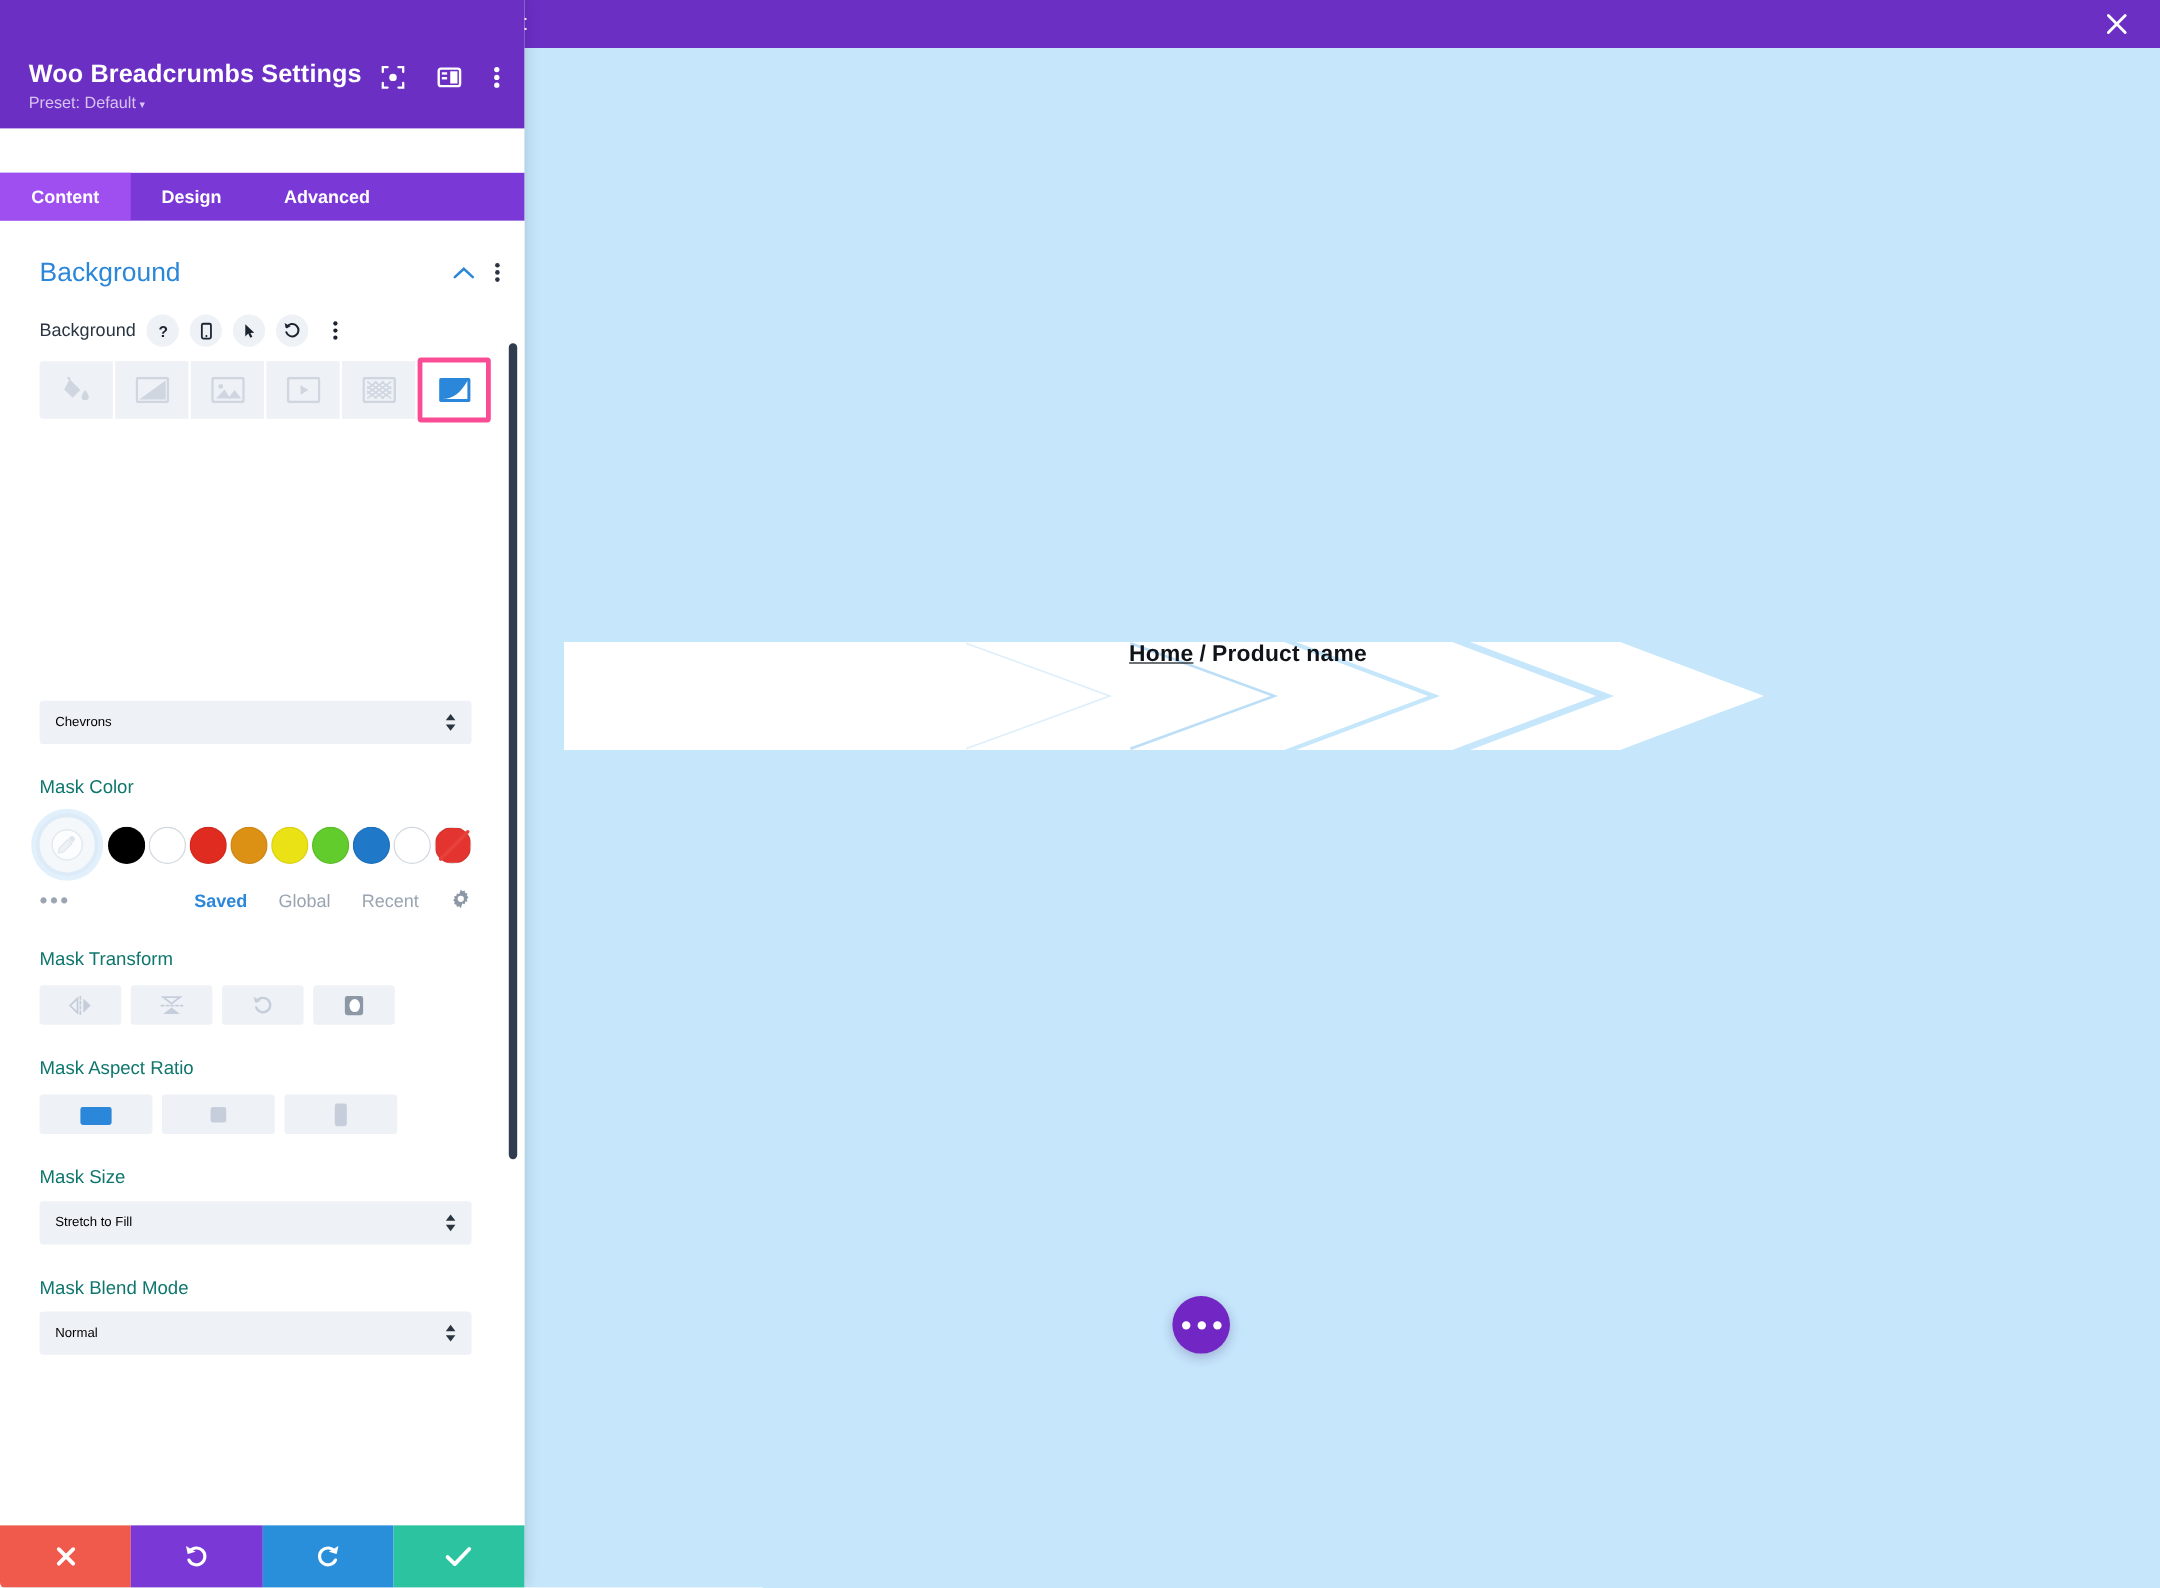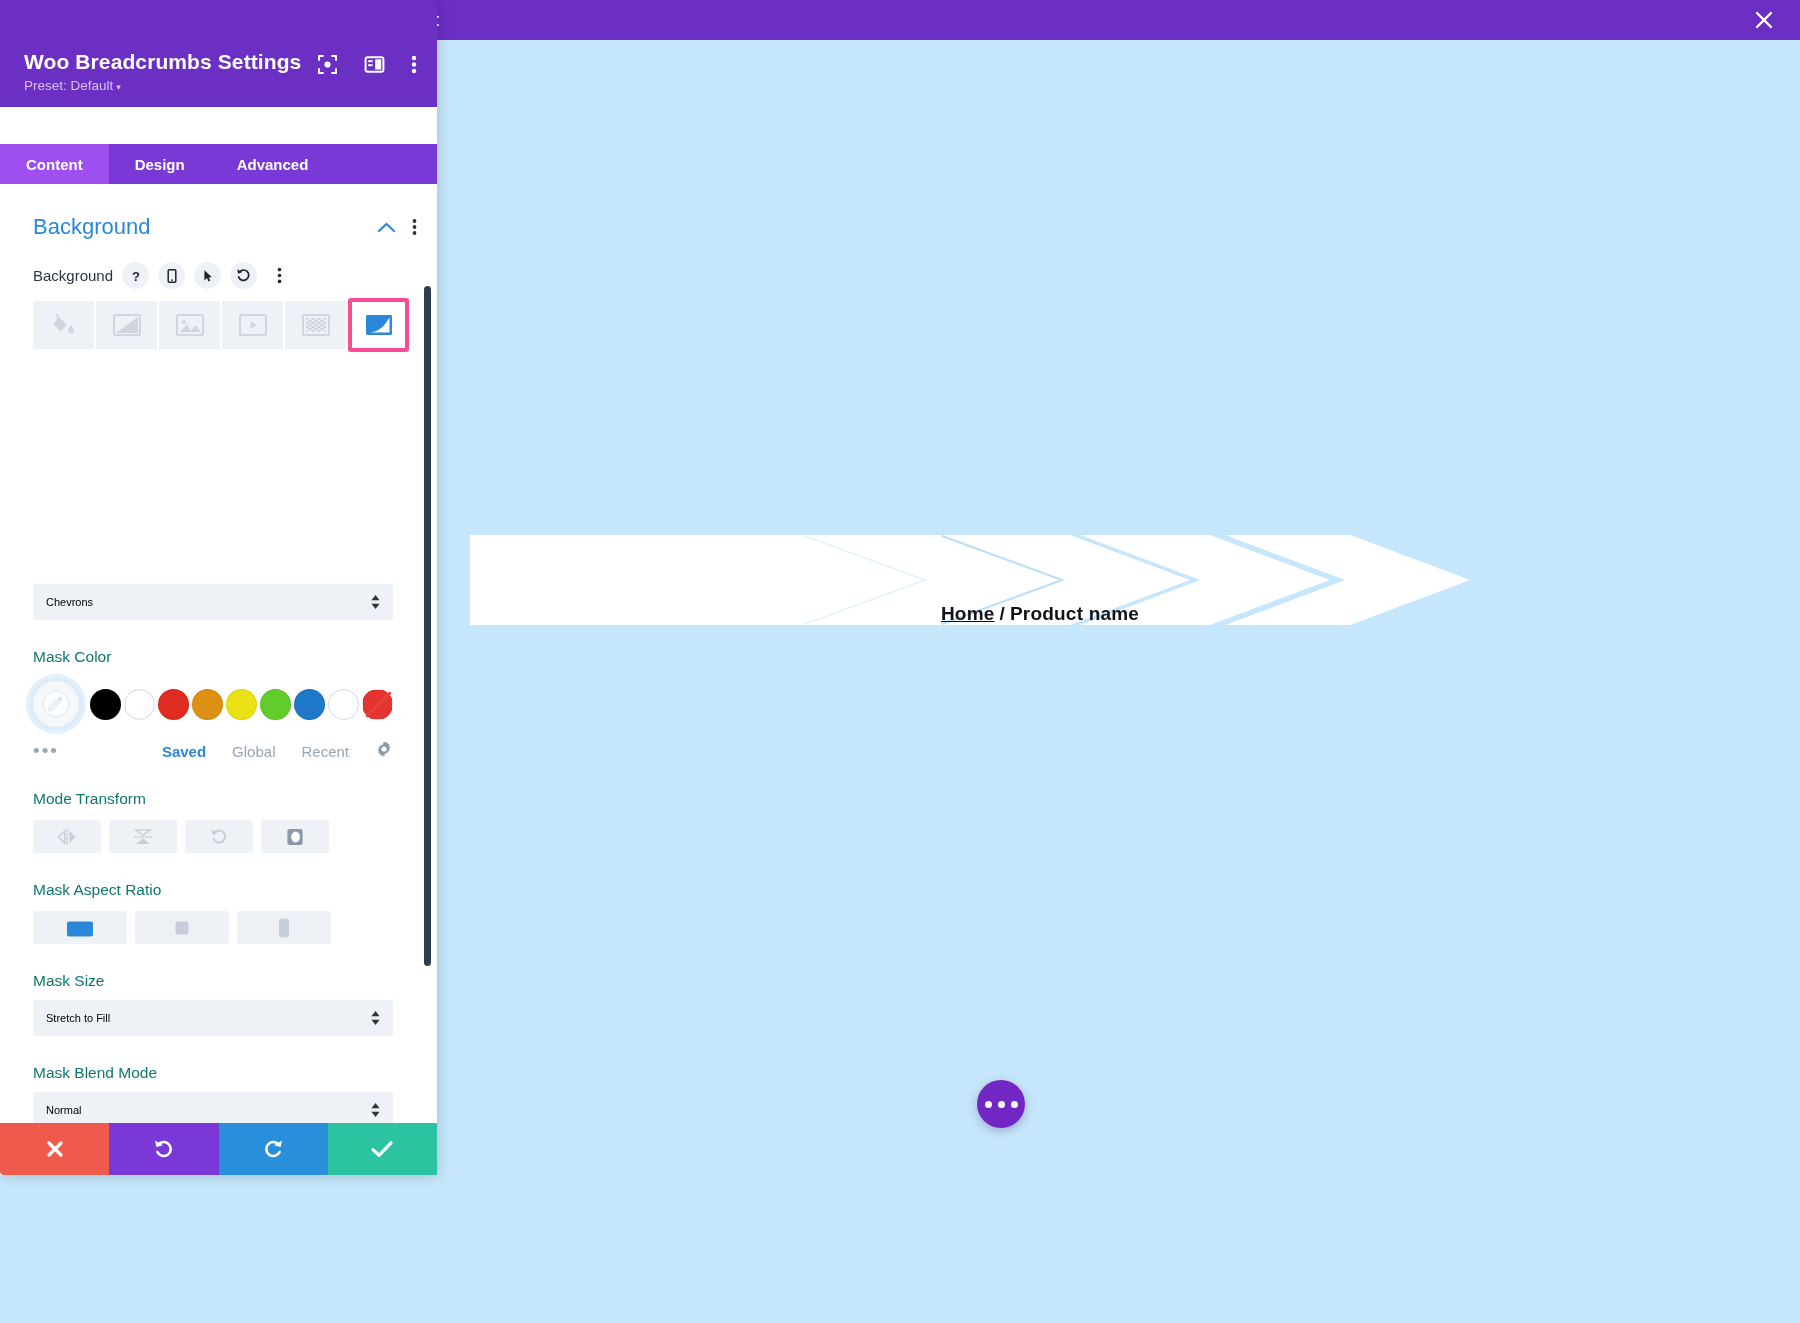--- a/index.html
+++ b/index.html
@@ -35,21 +35,21 @@
   
   #breadcrumb-module {
     position:absolute;
     left:470px; top:535px; width:1080px; height:90px;
   }
   #chevron-mask {
     position:absolute; left:0; top:0; width:100%; height:100%;
   }
   #breadcrumb-text {
     position:absolute; left:0; top:0; width:100%; height:100%;
-    display:flex; align-items:flex-end; justify-content:center;
+    display:flex; align-items:flex-start; justify-content:center;
     font-size:19px; font-weight:bold; color:#101419;
     letter-spacing:.2px;
     padding-left:60px;
   }
   #breadcrumb-text a {
     color:#101419; text-decoration:underline;
   }
   #breadcrumb-sep { margin:0 5px; font-weight:bold; }
 
   #fab {
@@ -60,21 +60,21 @@
     gap:6px; cursor:pointer;
     box-shadow:0 3px 10px rgba(60,20,110,.28);
   }
   #fab span {
     width:7px; height:7px; border-radius:50%; background:#fff;
     display:block;
   }
 
   
   #panel {
-    position:absolute; left:0; top:0; width:437px; height:1175px;
+    position:absolute; left:0; top:0; width:437px; height:1323px;
     background:#ffffff;
     box-shadow:0 0 14px rgba(0,0,0,.18);
     display:flex; flex-direction:column;
   }
   #panel-head { background:#6b2fc4; position:relative; }
   #panel-head-row1 { height:40px; }
   #panel-head-row2 {
     padding:10px 0 14px 24px; position:relative;
   }
   #module-title {
@@ -471,21 +471,21 @@
             <span class="swatch-link">Recent</span>
             <span>
               <svg width="18" height="18" viewBox="0 0 18 18">
                 <path d="M9 1.2 l1.3 1.5 1.9-.6 .5 2 1.9 .5 -.6 1.9 1.5 1.3 -1.5 1.3 .6 1.9 -1.9 .5 -.5 2 -1.9-.6 L9 16.8 7.7 15.3 5.8 15.9 5.3 13.9 3.4 13.4 4 11.5 2.5 10.2 4 8.9 3.4 7 5.3 6.5 5.8 4.5 7.7 5.1z" fill="#8d98a6"></path>
                 <circle cx="9" cy="9" r="2.6" fill="#ffffff"></circle>
               </svg>
             </span>
           </div>
         </div>
 
-        <div class="block-label">Mode Transform</div>
+        <div class="block-label">Mask Transform</div>
         <div class="icon-btn-row">
           <div class="icon-btn">
             <svg width="24" height="18" viewBox="0 0 24 18">
               <path d="M9.6 3 L9.6 15 L3.4 9 Z" fill="none" stroke="#c6cedb" stroke-width="1.5"></path>
               <path d="M14.4 3 L14.4 15 L20.6 9 Z" fill="#c6cedb"></path>
               <path d="M12 1.5 v2 M12 5.6 v2 M12 9.6 v2 M12 13.6 v2.5" stroke="#c6cedb" stroke-width="1.5" stroke-linecap="round"></path>
             </svg>
           </div>
           <div class="icon-btn">
             <svg width="22" height="20" viewBox="0 0 22 20">

